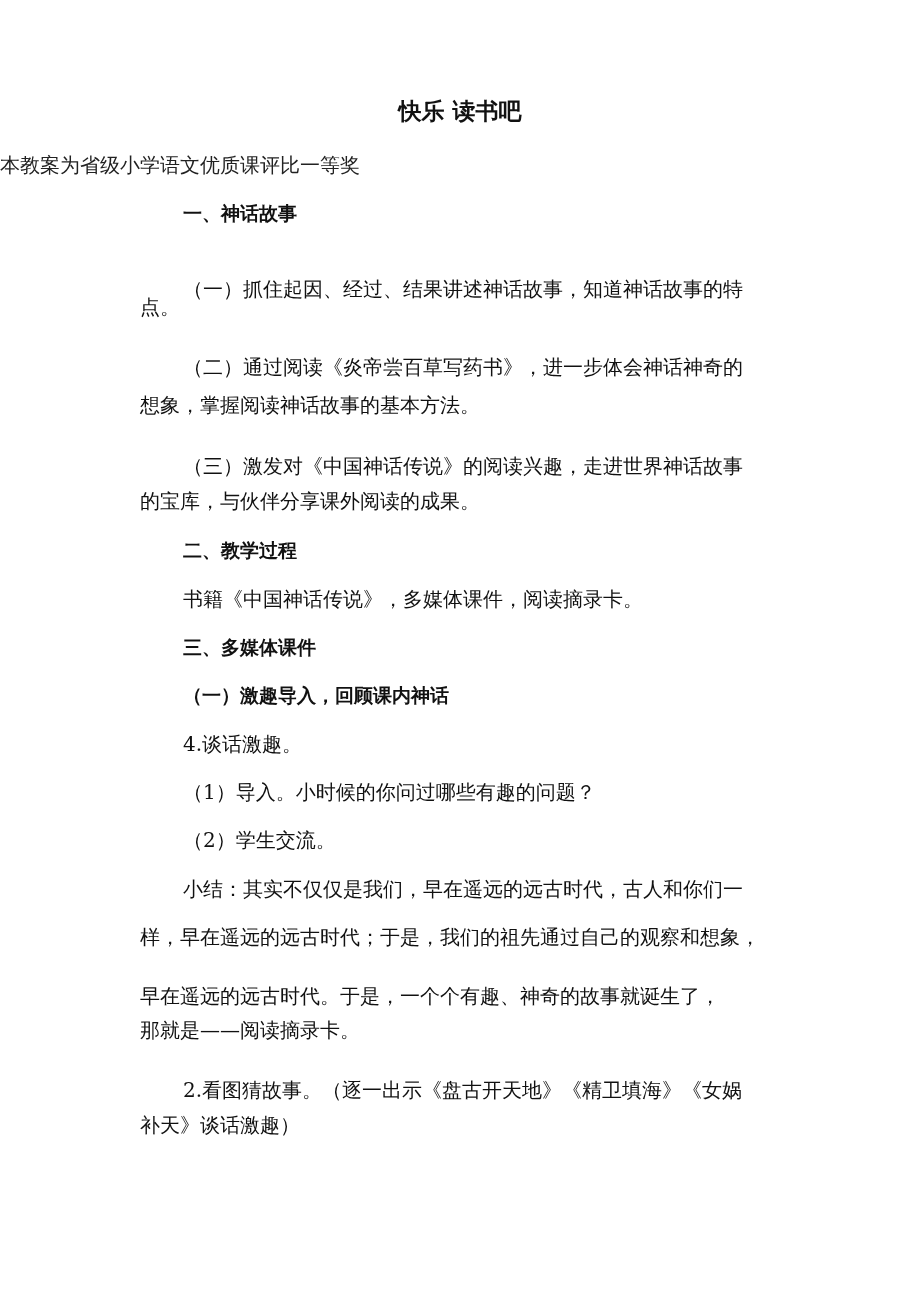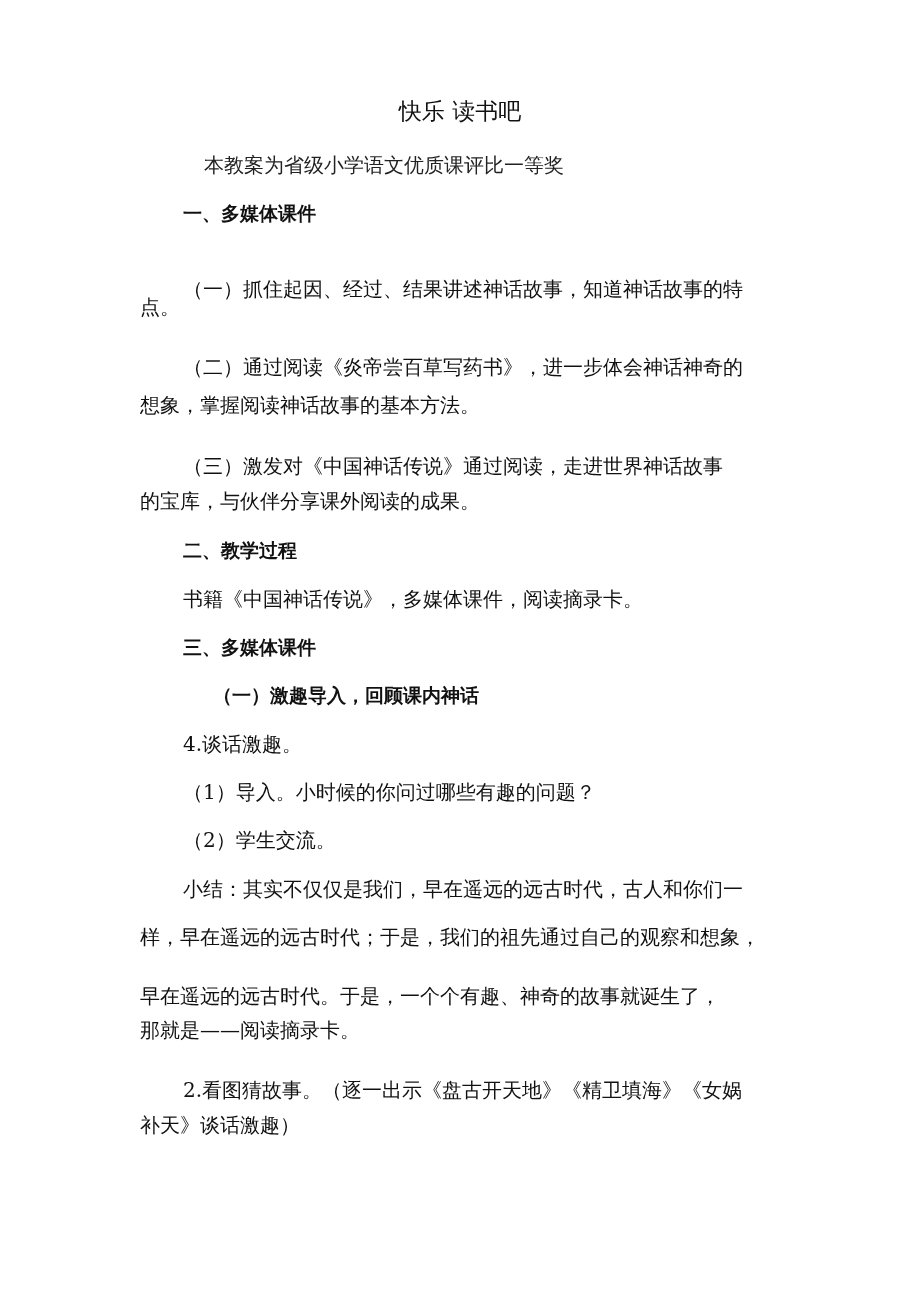--- a/index.html
+++ b/index.html
@@ -1,41 +1,41 @@
 <!DOCTYPE html>
 <html><head>
   <meta charset="utf-8">
   <style>
     html, body { margin: 0; padding: 0; background: #ffffff; }
     body { width: 920px; height: 1302px; position: relative; overflow: hidden;
            font-family: "DejaVu Serif", "Liberation Serif", serif; color: #111111; }
     .line { position: absolute; left: 140px; white-space: nowrap; font-size: 20px; line-height: 26px; }
     .title { position: absolute; left: 0; width: 920px; top: 96px; text-align: center;
-             font-family: "DejaVu Sans", "Liberation Sans", sans-serif; font-weight: normal; font-size: 23px; }
-    .subtitle { position: absolute; left: 0; width: 768px; top: 152px; text-align: center; font-size: 20px; color: #222; }
+             font-family: "DejaVu Sans", "Liberation Sans", sans-serif; font-weight: bold; font-size: 23px; }
+    .subtitle { position: absolute; left: 0; width: 768px; top: 152px; text-align: left; font-size: 20px; color: #222; }
     .h { font-family: "DejaVu Sans", "Liberation Sans", sans-serif; font-weight: bold; font-size: 19px; left: 183px; }
     .ind { left: 183px; }
-    .sub-h { font-family: "DejaVu Sans", "Liberation Sans", sans-serif; font-weight: bold; font-size: 19px; left: 183px; margin-left: 30px; }
+    .sub-h { font-family: "DejaVu Sans", "Liberation Sans", sans-serif; font-weight: bold; font-size: 19px; left: 183px; }
   </style>
 </head>
 <body>
 
 <div>
   <div class="title">快乐 读书吧</div>
   <div class="subtitle">本教案为省级小学语文优质课评比一等奖</div>
 
-  <div class="line h" style="top:200px">一、多媒体课件</div>
+  <div class="line h" style="top:200px">一、神话故事</div>
 
   <div class="line ind" style="top:276px">（一）抓住起因、经过、结果讲述神话故事，知道神话故事的特</div>
   <div class="line" style="top:294px">点。</div>
 
   <div class="line ind" style="top:354px">（二）通过阅读《炎帝尝百草写药书》，进一步体会神话神奇的</div>
   <div class="line" style="top:392px">想象，掌握阅读神话故事的基本方法。</div>
 
-  <div class="line ind" style="top:453px">（三）激发对《中国神话传说》通过阅读，走进世界神话故事</div>
+  <div class="line ind" style="top:453px">（三）激发对《中国神话传说》的阅读兴趣，走进世界神话故事</div>
   <div class="line" style="top:488px">的宝库，与伙伴分享课外阅读的成果。</div>
 
   <div class="line h" style="top:537px">二、教学过程</div>
   <div class="line ind" style="top:586px">书籍《中国神话传说》，多媒体课件，阅读摘录卡。</div>
 
   <div class="line h" style="top:634px">三、多媒体课件</div>
   <div class="line sub-h" style="top:682px">（一）激趣导入，回顾课内神话</div>
 
   <div class="line ind" style="top:731px">4.谈话激趣。</div>
   <div class="line ind" style="top:779px">（1）导入。小时候的你问过哪些有趣的问题？</div>

